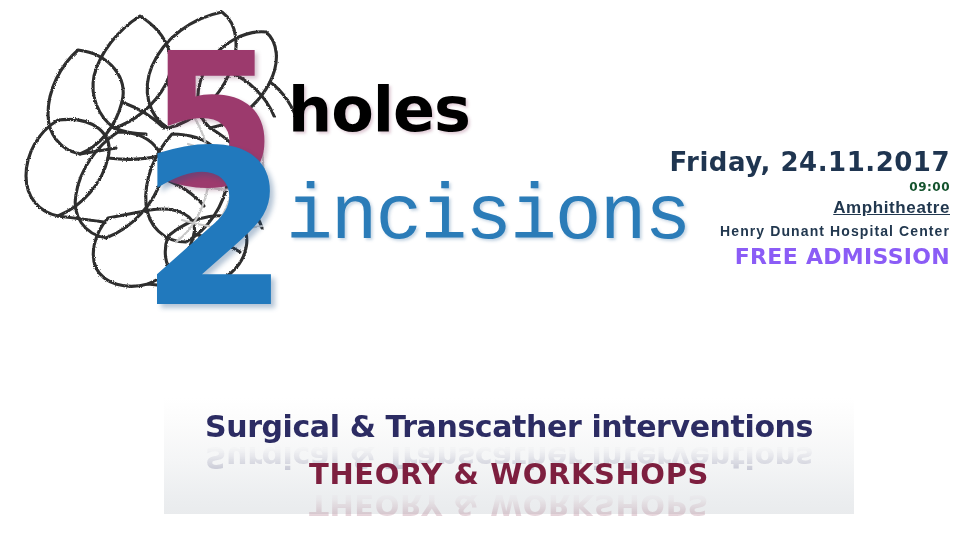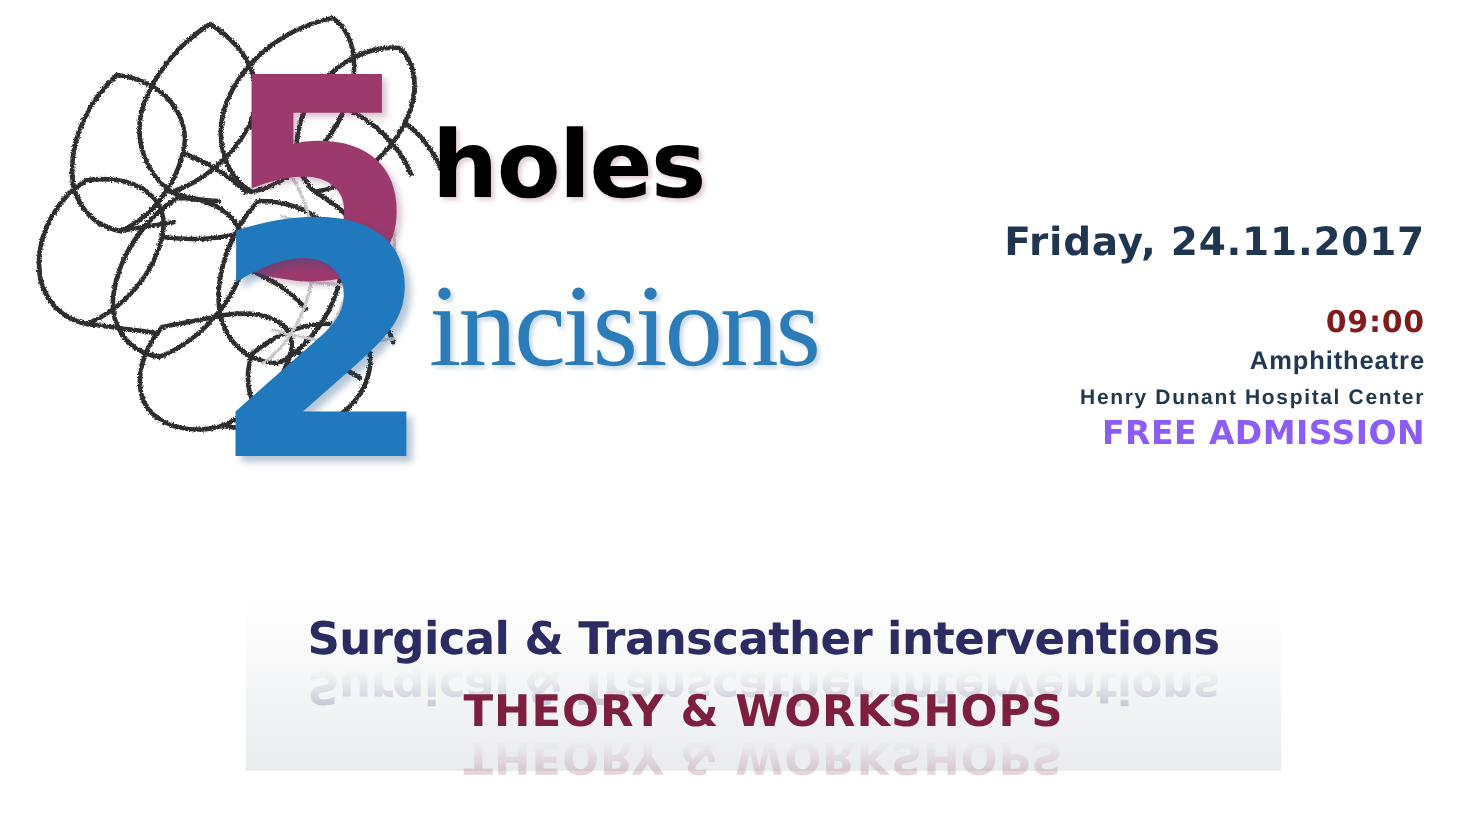--- a/index.html
+++ b/index.html
@@ -74,21 +74,21 @@
     color: #000000;
     letter-spacing: -1px;
     text-shadow: 2px 2px 3px rgba(150,80,115,0.30);
     white-space: nowrap;
   }
 
   .word-incisions {
     position: absolute;
     left: 286px;
     top: 178px;
-    font-family: Liberation Serif, serif;
+    font-family: Liberation Mono, monospace;
     font-weight: normal;
     font-size: 78px;
     line-height: 1;
     color: #2b7cb8;
     letter-spacing: -2px;
     text-shadow: 2px 2px 3px rgba(40,95,150,0.26);
     white-space: nowrap;
   }
 
   
@@ -107,34 +107,35 @@
     font-size: 26px;
     line-height: 1.15;
     letter-spacing: 0.5px;
     color: #1f3550;
     white-space: nowrap;
   }
 
   .detail-time {
     font-family: "DejaVu Sans", sans-serif;
     font-weight: bold;
-    font-size: 20px;
+    font-size: 12px;
     line-height: 1.5;
-    margin-top: 21px;
-    color: #7f1d1d;
+    margin-top: 0;
+    color: #14532d;
     letter-spacing: 0.5px;
   }
 
   .detail-venue {
     font-family: "Liberation Sans", sans-serif;
     font-weight: bold;
     font-size: 17px;
     line-height: 1.45;
     color: #22384f;
     letter-spacing: 0.6px;
+    text-decoration: underline;
   }
 
   .detail-org {
     font-family: "Liberation Sans", sans-serif;
     font-weight: bold;
     font-size: 14px;
     line-height: 1.45;
     color: #22384f;
     letter-spacing: 1.1px;
     white-space: nowrap;

